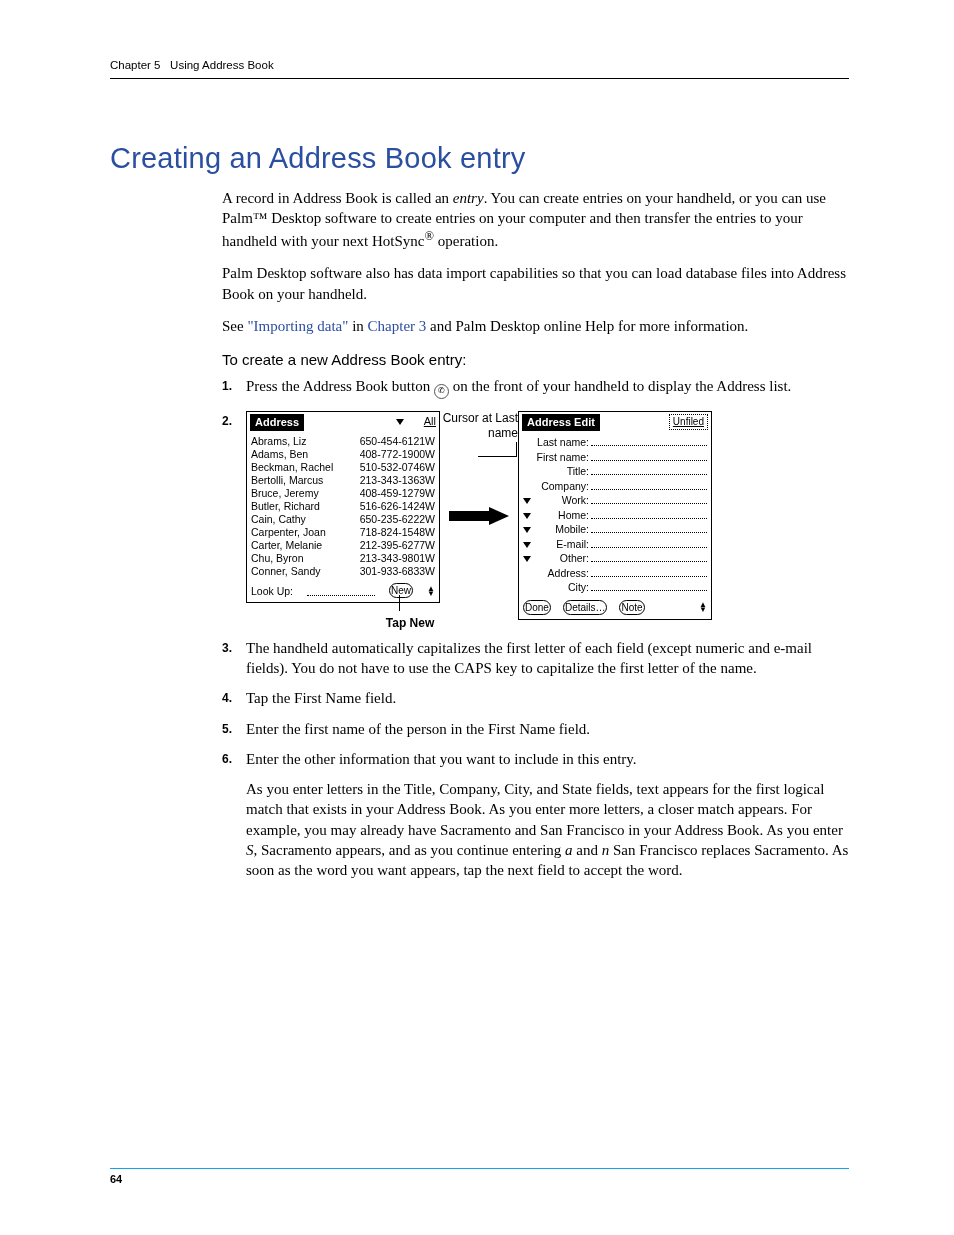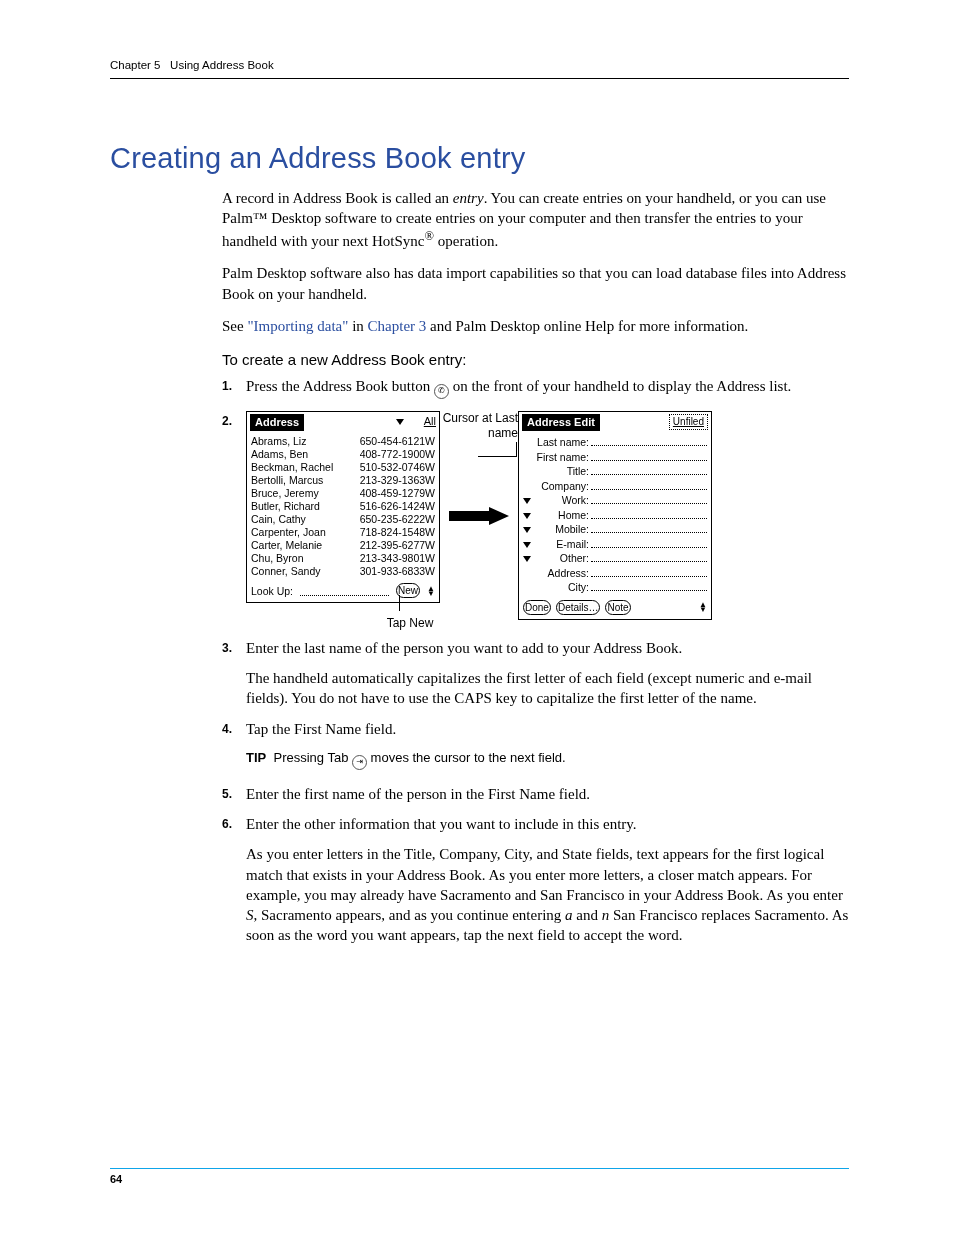--- a/index.html
+++ b/index.html
@@ -130,21 +130,21 @@
   .ps-list {
     padding: 2px 4px 2px 4px;
     font-size: 10.5px;
   }
   .ps-row { display: flex; justify-content: space-between; line-height: 13px; }
   .ps-footer {
     display: flex;
     align-items: center;
     padding: 3px 4px 4px 4px;
     font-size: 10.5px;
-    gap: 5px;
+    gap: 12px;
   }
   .ps-lookup-line {
     border-bottom: 1px dotted #000;
     flex: 1;
     height: 10px;
     margin: 0 2px;
   }
   .pill-btn {
     border: 1px solid #000;
     border-radius: 8px;
@@ -172,20 +172,21 @@
   }
   .big-arrow svg { display: block; margin: 0 auto; }
   .tap-new-lbl {
     position: absolute;
     top: 200px;
     left: -44px;
     font-family: Arial, Helvetica, sans-serif;
     font-size: 12px;
     text-align: center;
     width: 80px;
+    font-weight: bold;
   }
   .tap-new-line {
     position: absolute;
     top: 183px;
     left: -8px;
     width: 1px;
     height: 16px;
     background: #000;
   }
   
@@ -261,21 +262,21 @@
                 <div class="ps-row">
                   <span>Adams, Ben</span>
                   <span>408-772-1900W</span>
                 </div>
                 <div class="ps-row">
                   <span>Beckman, Rachel</span>
                   <span>510-532-0746W</span>
                 </div>
                 <div class="ps-row">
                   <span>Bertolli, Marcus</span>
-                  <span>213-329-1363W</span>
+                  <span>213-343-1363W</span>
                 </div>
                 <div class="ps-row">
                   <span>Bruce, Jeremy</span>
                   <span>408-459-1279W</span>
                 </div>
                 <div class="ps-row">
                   <span>Butler, Richard</span>
                   <span>516-626-1424W</span>
                 </div>
                 <div class="ps-row">
@@ -391,28 +392,24 @@
               <span class="scroll-arrows" style="margin-left:auto;">
                   <span>▲</span>
                   <span>▼</span>
                 </span>
             </div>
           </div>
         </div>
       </li>
 
       <li>
-        <p>Enter the last name of the person you want to add to your Address Book.</p>
         <p class="sub-p" style="margin-left:0;">The handheld automatically capitalizes the first letter of each field (except numeric and e-mail fields). You do not have to use the CAPS key to capitalize the first letter of the name.</p>
       </li>
       <li>
         <p>Tap the First Name field.</p>
-        <div class="tip-line" style="margin-left:0;">
-          <b>TIP</b>&nbsp;&nbsp;<span>Pressing Tab </span><span class="inline-icon">⇥</span><span> moves the cursor to the next field.</span>
-        </div>
       </li>
       <li>
         <p>Enter the first name of the person in the First Name field.</p>
       </li>
       <li>
         <p>Enter the other information that you want to include in this entry.</p>
         <p class="sub-p" style="margin-left:0;">
           <span>As you enter letters in the Title, Company, City, and State fields, text appears for the first logical match that exists in your Address Book. As you enter more letters, a closer match appears. For example, you may already have Sacramento and San Francisco in your Address Book. As you enter </span><em class="ital">S</em><span>, Sacramento appears, and as you continue entering </span><em class="ital">a</em><span> and </span><em class="ital">n</em><span> San Francisco replaces Sacramento. As soon as the word you want appears, tap the next field to accept the word.</span>
         </p>
       </li>

